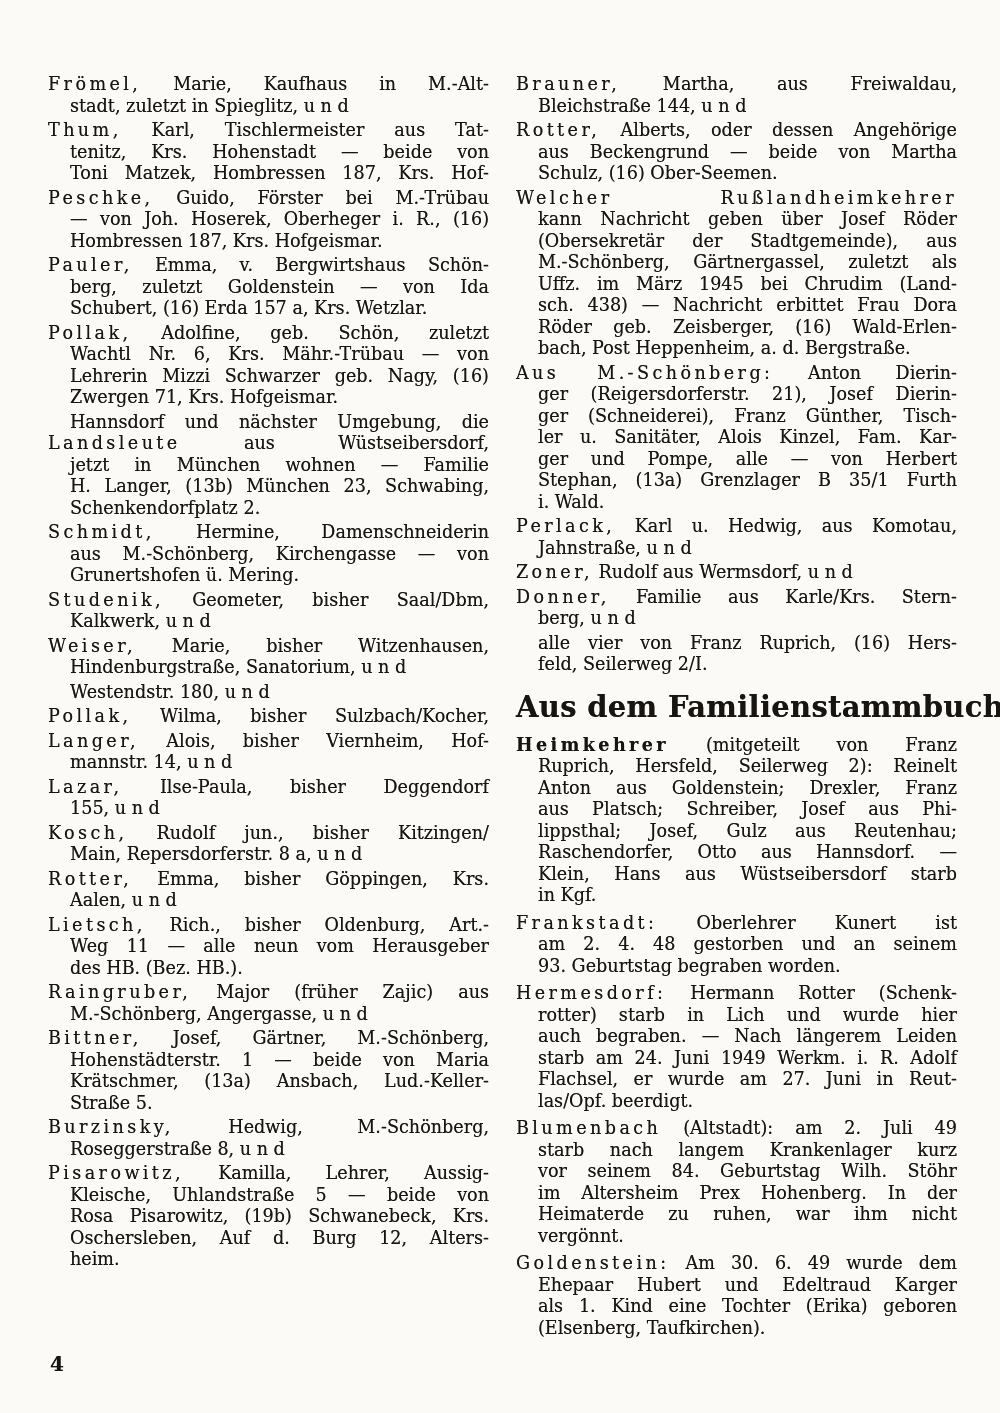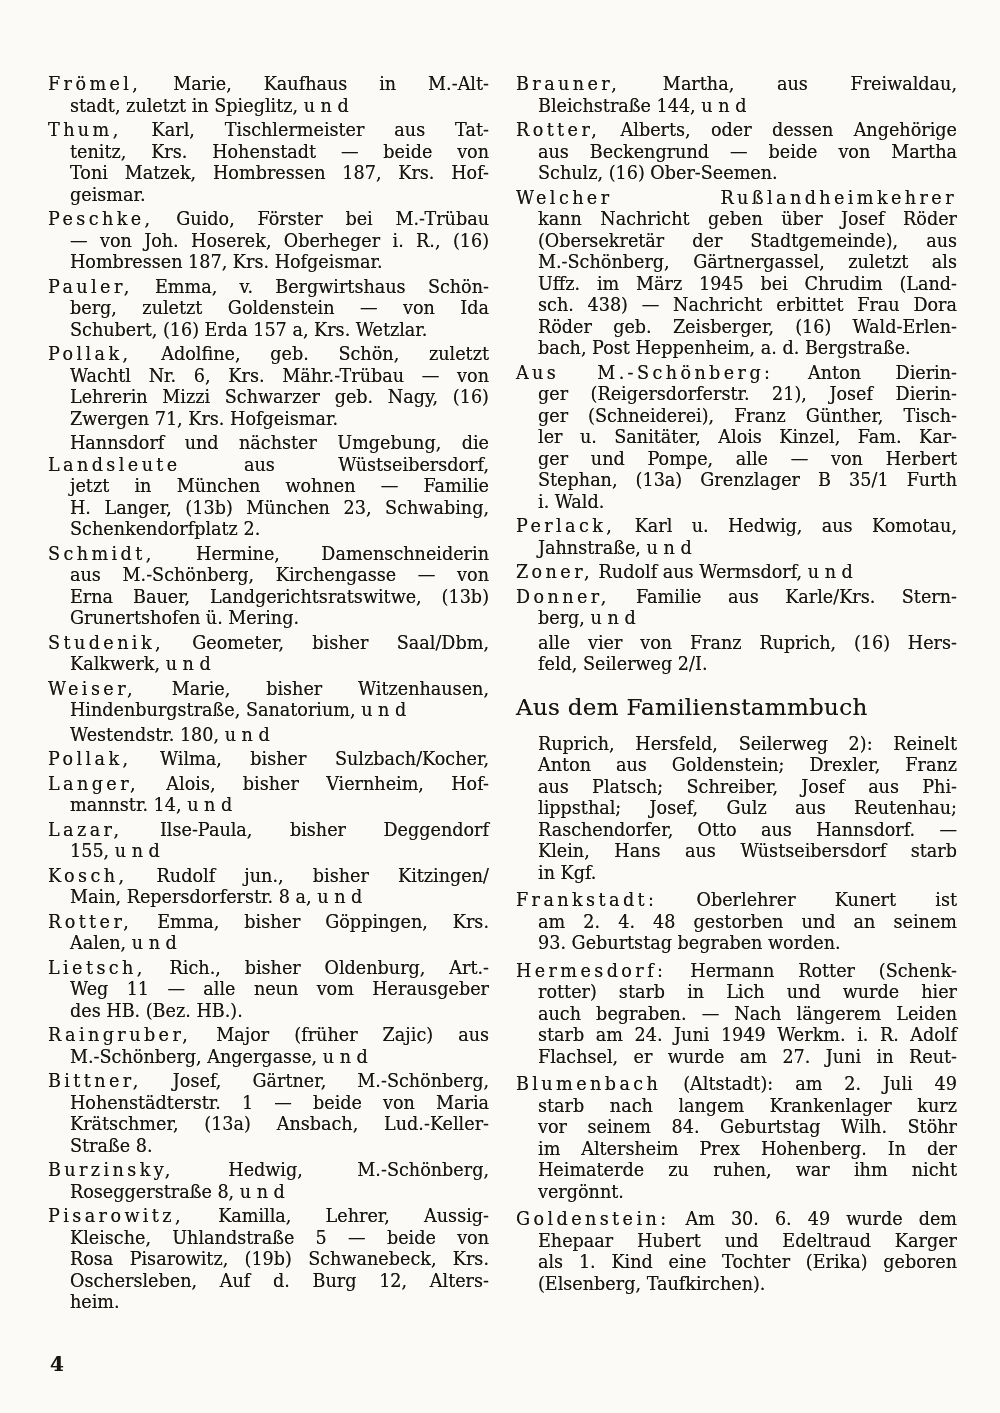--- a/index.html
+++ b/index.html
@@ -28,22 +28,22 @@
     text-shadow: 0 0 0.5px rgba(24,21,17,0.65);
   }
   .entry { margin-bottom: 3px; }
   #right-bottom .entry { margin-bottom: 6px; }
   .line { text-align: left; }
   .line.cont { padding-left: 22px; }
   .line.fill { text-align: justify; text-align-last: justify; }
   .lead { letter-spacing: 3.4px; }
   .lead.bold { font-weight: bold; }
   .section-heading {
-    font-size: 23px;
-    font-weight: normal;
+    font-size: 29px;
+    font-weight: bold;
     line-height: 34px;
     margin: 14px 0 10px 0;
     letter-spacing: 0.3px;
     white-space: nowrap;
     text-shadow: 0 0 0.6px rgba(24,21,17,0.7);
   }
   .page-number {
     position: absolute;
     left: 50px;
     top: 1352px;
@@ -59,21 +59,20 @@
   <div class="columns">
     <div class="col" id="left-col">
         <div class="entry">
           <div class="line first fill"><span class="lead">Frömel,</span><span> Marie, Kaufhaus in M.-Alt-</span></div>
           <div class="line cont last">stadt, zuletzt in Spieglitz, u n d</div>
         </div>
         <div class="entry">
           <div class="line first fill"><span class="lead">Thum,</span><span> Karl, Tischlermeister aus Tat-</span></div>
           <div class="line cont fill">tenitz, Krs. Hohenstadt — beide von</div>
           <div class="line cont fill">Toni Matzek, Hombressen 187, Krs. Hof-</div>
-          <div class="line cont last">geismar.</div>
         </div>
         <div class="entry">
           <div class="line first fill"><span class="lead">Peschke,</span><span> Guido, Förster bei M.-Trübau</span></div>
           <div class="line cont fill">— von Joh. Hoserek, Oberheger i. R., (16)</div>
           <div class="line cont last">Hombressen 187, Krs. Hofgeismar.</div>
         </div>
         <div class="entry">
           <div class="line first fill"><span class="lead">Pauler,</span><span> Emma, v. Bergwirtshaus Schön-</span></div>
           <div class="line cont fill">berg, zuletzt Goldenstein — von Ida</div>
           <div class="line cont last">Schubert, (16) Erda 157 a, Krs. Wetzlar.</div>
@@ -87,21 +86,20 @@
         <div class="entry">
           <div class="line cont fill">Hannsdorf und nächster Umgebung, die</div>
           <div class="line first fill"><span class="lead">Landsleute</span><span> aus Wüstseibersdorf,</span></div>
           <div class="line cont fill">jetzt in München wohnen — Familie</div>
           <div class="line cont fill">H. Langer, (13b) München 23, Schwabing,</div>
           <div class="line cont last">Schenkendorfplatz 2.</div>
         </div>
         <div class="entry">
           <div class="line first fill"><span class="lead">Schmidt,</span><span> Hermine, Damenschneiderin</span></div>
           <div class="line cont fill">aus M.-Schönberg, Kirchengasse — von</div>
-          <div class="line cont fill">Erna Bauer, Landgerichtsratswitwe, (13b)</div>
           <div class="line cont last">Grunertshofen ü. Mering.</div>
         </div>
         <div class="entry">
           <div class="line first fill"><span class="lead">Studenik,</span><span> Geometer, bisher Saal/Dbm,</span></div>
           <div class="line cont last">Kalkwerk, u n d</div>
         </div>
         <div class="entry">
           <div class="line first fill"><span class="lead">Weiser,</span><span> Marie, bisher Witzenhausen,</span></div>
           <div class="line cont last">Hindenburgstraße, Sanatorium, u n d</div>
         </div>
@@ -133,21 +131,21 @@
           <div class="line cont last">des HB. (Bez. HB.).</div>
         </div>
         <div class="entry">
           <div class="line first fill"><span class="lead">Raingruber,</span><span> Major (früher Zajic) aus</span></div>
           <div class="line cont last">M.-Schönberg, Angergasse, u n d</div>
         </div>
         <div class="entry">
           <div class="line first fill"><span class="lead">Bittner,</span><span> Josef, Gärtner, M.-Schönberg,</span></div>
           <div class="line cont fill">Hohenstädterstr. 1 — beide von Maria</div>
           <div class="line cont fill">Krätschmer, (13a) Ansbach, Lud.-Keller-</div>
-          <div class="line cont last">Straße 8.</div>
+          <div class="line cont last">Straße 5.</div>
         </div>
         <div class="entry">
           <div class="line first fill"><span class="lead">Burzinsky,</span><span> Hedwig, M.-Schönberg,</span></div>
           <div class="line cont last">Roseggerstraße 8, u n d</div>
         </div>
         <div class="entry">
           <div class="line first fill"><span class="lead">Pisarowitz,</span><span> Kamilla, Lehrer, Aussig-</span></div>
           <div class="line cont fill">Kleische, Uhlandstraße 5 — beide von</div>
           <div class="line cont fill">Rosa Pisarowitz, (19b) Schwanebeck, Krs.</div>
           <div class="line cont fill">Oschersleben, Auf d. Burg 12, Alters-</div>
@@ -196,39 +194,41 @@
             <div class="line cont last">berg, u n d</div>
           </div>
           <div class="entry">
             <div class="line cont fill">alle vier von Franz Ruprich, (16) Hers-</div>
             <div class="line cont last">feld, Seilerweg 2/I.</div>
           </div>
         </div>
       <div class="section-heading">Aus dem Familienstammbuch</div>
       <div id="right-bottom">
           <div class="entry">
+            <div class="line first fill"><span class="lead bold">Heimkehrer</span><span> (mitgeteilt von Franz</span></div>
             <div class="line cont fill">Ruprich, Hersfeld, Seilerweg 2): Reinelt</div>
             <div class="line cont fill">Anton aus Goldenstein; Drexler, Franz</div>
             <div class="line cont fill">aus Platsch; Schreiber, Josef aus Phi-</div>
             <div class="line cont fill">lippsthal; Josef, Gulz aus Reutenhau;</div>
             <div class="line cont fill">Raschendorfer, Otto aus Hannsdorf. —</div>
             <div class="line cont fill">Klein, Hans aus Wüstseibersdorf starb</div>
             <div class="line cont last">in Kgf.</div>
           </div>
           <div class="entry">
             <div class="line first fill"><span class="lead">Frankstadt:</span><span> Oberlehrer Kunert ist</span></div>
             <div class="line cont fill">am 2. 4. 48 gestorben und an seinem</div>
             <div class="line cont last">93. Geburtstag begraben worden.</div>
           </div>
           <div class="entry">
             <div class="line first fill"><span class="lead">Hermesdorf:</span><span> Hermann Rotter (Schenk-</span></div>
             <div class="line cont fill">rotter) starb in Lich und wurde hier</div>
             <div class="line cont fill">auch begraben. — Nach längerem Leiden</div>
             <div class="line cont fill">starb am 24. Juni 1949 Werkm. i. R. Adolf</div>
             <div class="line cont fill">Flachsel, er wurde am 27. Juni in Reut-</div>
+            <div class="line cont last">las/Opf. beerdigt.</div>
           </div>
           <div class="entry">
             <div class="line first fill"><span class="lead">Blumenbach</span><span> (Altstadt): am 2. Juli 49</span></div>
             <div class="line cont fill">starb nach langem Krankenlager kurz</div>
             <div class="line cont fill">vor seinem 84. Geburtstag Wilh. Stöhr</div>
             <div class="line cont fill">im Altersheim Prex Hohenberg. In der</div>
             <div class="line cont fill">Heimaterde zu ruhen, war ihm nicht</div>
             <div class="line cont last">vergönnt.</div>
           </div>
           <div class="entry">

